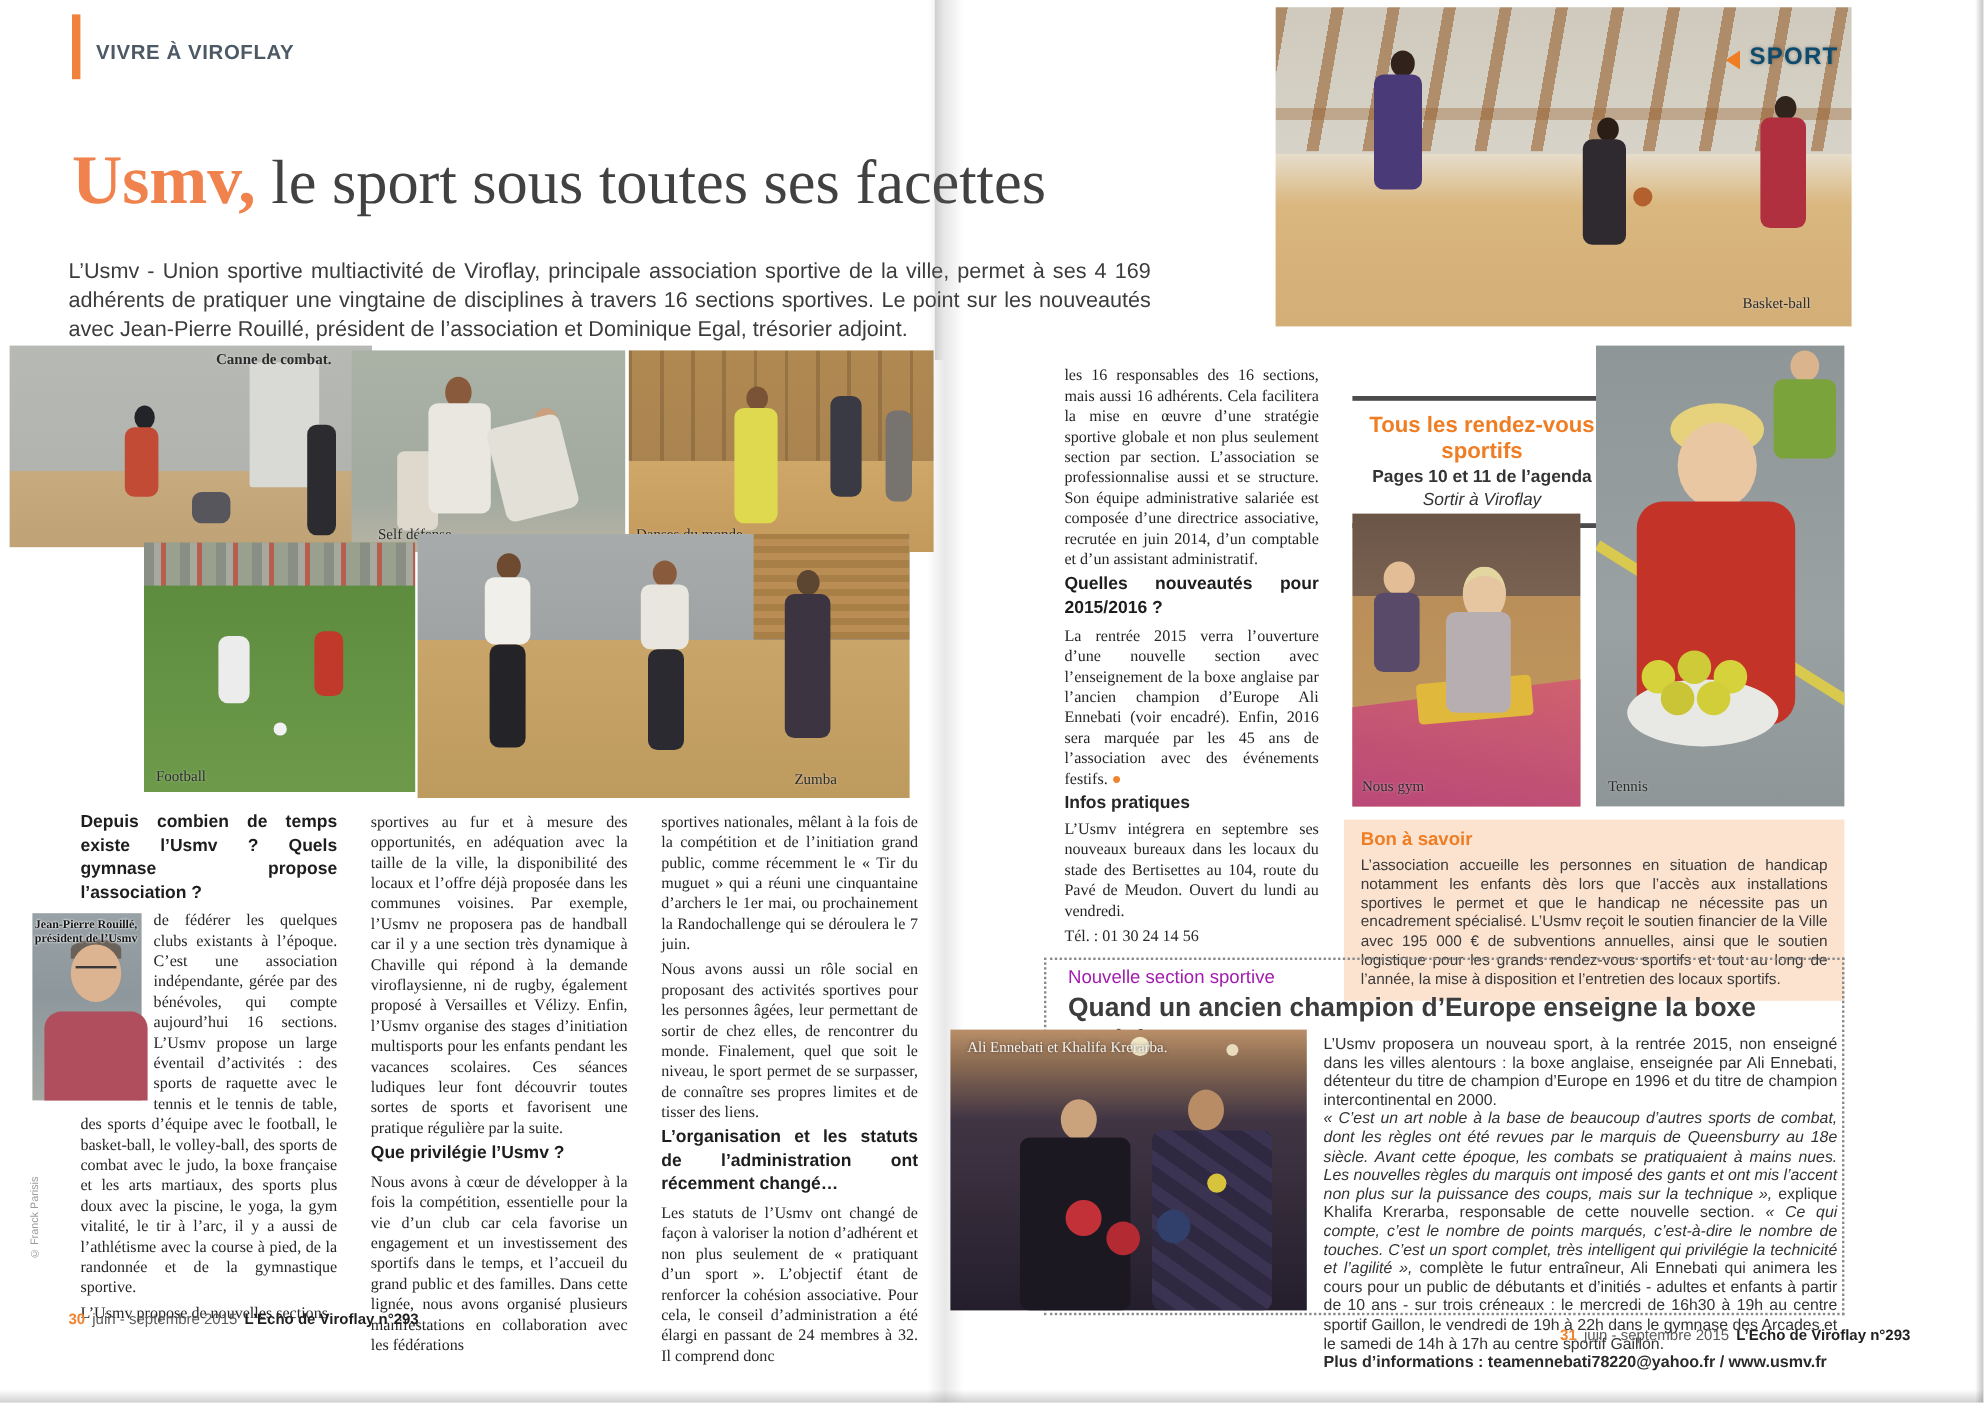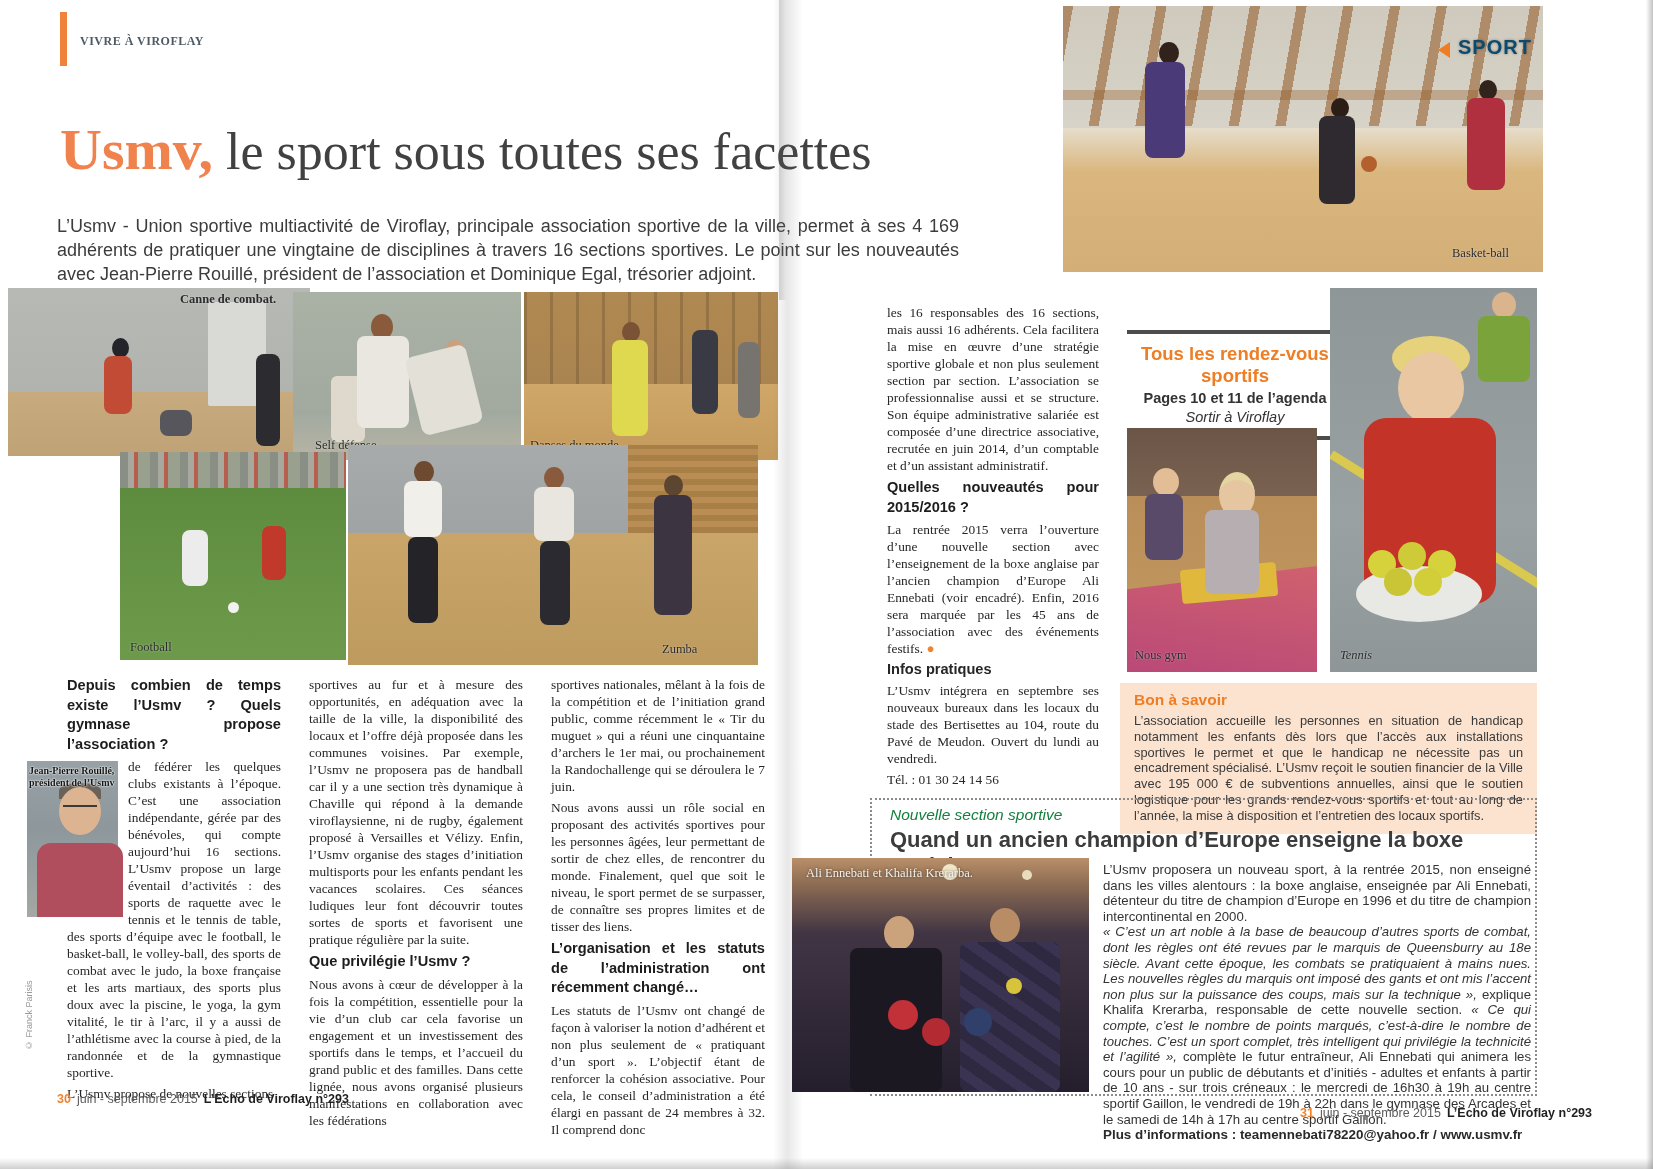--- a/index.html
+++ b/index.html
@@ -7,22 +7,22 @@
           font-family:"Liberation Serif",serif;color:#2e2e2e;}
   
   .abs{position:absolute;}
   .photo{position:absolute;overflow:hidden;}
   .cap{position:absolute;font-family:"Liberation Serif",serif;font-size:12.5px;color:#2b2b2b;
        text-shadow:0 0 2px rgba(255,255,255,.55);}
   .fig{position:absolute;border-radius:8px;}
   .round{border-radius:50%;}
   
   .kicker-bar{left:60px;top:12px;width:7px;height:54px;background:#f0823c;}
-  .kicker{left:80px;top:34px;font-family:Liberation Serif, serif;font-weight:bold;
-          font-size:12px;letter-spacing:.5px;color:#4d5a66;}
+  .kicker{left:80px;top:34px;font-family:Liberation Sans, sans-serif;font-weight:bold;
+          font-size:17px;letter-spacing:.5px;color:#4d5a66;}
   .headline{left:60px;top:116px;width:950px;}
   .headline .t-accent{font-family:"Liberation Serif",serif;font-weight:bold;font-size:58px;color:#f0824d;}
   .headline .t-rest{font-family:"Liberation Serif",serif;font-size:52px;color:#414141;}
   .intro{left:57px;top:196px;width:902px;font-family:"Liberation Sans",sans-serif;
          font-size:18px;line-height:24px;color:#3c3c3c;text-align:justify;}
   
   .col{position:absolute;width:222px;font-size:13.4px;line-height:17px;text-align:justify;color:#262626;}
   .col p{margin:4px;}
   .q{font-family:"Liberation Sans",sans-serif;font-weight:bold;font-size:14.6px;line-height:19.5px;color:#1d1d1d;margin:3px 0 2px 0;}
   #col1{left:63px;top:672px;}
@@ -63,21 +63,21 @@
           text-align:center;padding:9px 2px 10px 2px;font-family:"Liberation Sans",sans-serif;}
   .agenda .a1{font-size:18.5px;font-weight:bold;color:#ef7d23;line-height:22px;}
   .agenda .a2{font-size:14.5px;font-weight:bold;color:#333;line-height:19px;margin-top:2px;}
   .agenda .a3{font-size:14.5px;font-style:italic;color:#333;line-height:18px;}
   .bon{left:1120px;top:683px;width:389px;background:#fbe3d0;padding:8px 14px 10px 14px;
        font-family:"Liberation Sans",sans-serif;}
   .bon .b-title{font-size:15.5px;font-weight:bold;color:#ef7d23;margin-bottom:4px;}
   .bon .b-body{font-size:12.8px;line-height:15.8px;color:#3a3a3a;text-align:justify;}
   .boxbox{left:870px;top:798px;width:663px;height:294px;border:2px dotted #8a8a8a;}
   .box-kicker{position:absolute;left:18px;top:6px;font-family:"Liberation Sans",sans-serif;
-              font-size:15.5px;color:#15803d;font-style:italic;}
+              font-size:15.5px;color:#a21caf;}
   .box-headline{position:absolute;left:18px;top:27px;width:630px;font-family:"Liberation Sans",sans-serif;
                 font-weight:bold;font-size:22px;color:#3c3c3c;}
   .box-text{position:absolute;left:1103px;top:862px;width:428px;font-family:"Liberation Sans",sans-serif;
             font-size:13.2px;line-height:15.6px;color:#333;text-align:justify;}
   .box-text p{margin:0;}
   .it{font-style:italic;}
   .more{font-weight:bold;margin-top:7px;font-size:13.4px;color:#2a2a2a;}
   .cap-white{color:#f4f2ee;text-shadow:0 0 3px rgba(0,0,0,.6);font-size:12.5px;}
 </style>
 </head>
@@ -224,21 +224,21 @@
     <div class="fig round" style="left:62px;top:48px;width:78px;height:44px;background:#e6d27c;"></div>
     <div class="fig round" style="left:68px;top:64px;width:66px;height:72px;background:#e8c7a2;"></div>
     <div class="fig" style="left:34px;top:130px;width:132px;height:186px;background:#c33327;border-radius:22px;"></div>
     <div class="fig round" style="left:26px;top:278px;width:126px;height:56px;background:#e8e8e4;"></div>
     <div class="fig round" style="left:38px;top:262px;width:28px;height:28px;background:#d6d23c;"></div>
     <div class="fig round" style="left:68px;top:254px;width:28px;height:28px;background:#cfcb38;"></div>
     <div class="fig round" style="left:98px;top:262px;width:28px;height:28px;background:#d6d23c;"></div>
     <div class="fig round" style="left:54px;top:280px;width:28px;height:28px;background:#c9c536;"></div>
     <div class="fig round" style="left:84px;top:280px;width:28px;height:28px;background:#d2ce3a;"></div>
   </div>
-  <span class="cap" style="left:1340px;top:648px;font-style:italic;">Tennis</span>
+  <span class="cap" style="left:1340px;top:648px;">Tennis</span>
 
   <div class="abs bon">
     <div class="b-title">Bon à savoir</div>
     <div class="b-body">L’association accueille les personnes en situation de handicap notamment les enfants dès lors que l’accès aux installations sportives le permet et que le handicap ne nécessite pas un encadrement spécialisé. L’Usmv reçoit le soutien financier de la Ville avec 195 000 € de subventions annuelles, ainsi que le soutien logistique pour les grands rendez-vous sportifs et tout au long de l’année, la mise à disposition et l’entretien des locaux sportifs.</div>
   </div>
 
   <div class="abs boxbox">
     <div class="box-kicker">Nouvelle section sportive</div>
     <div class="box-headline">Quand un ancien champion d’Europe enseigne la boxe anglaise</div>
   </div>

